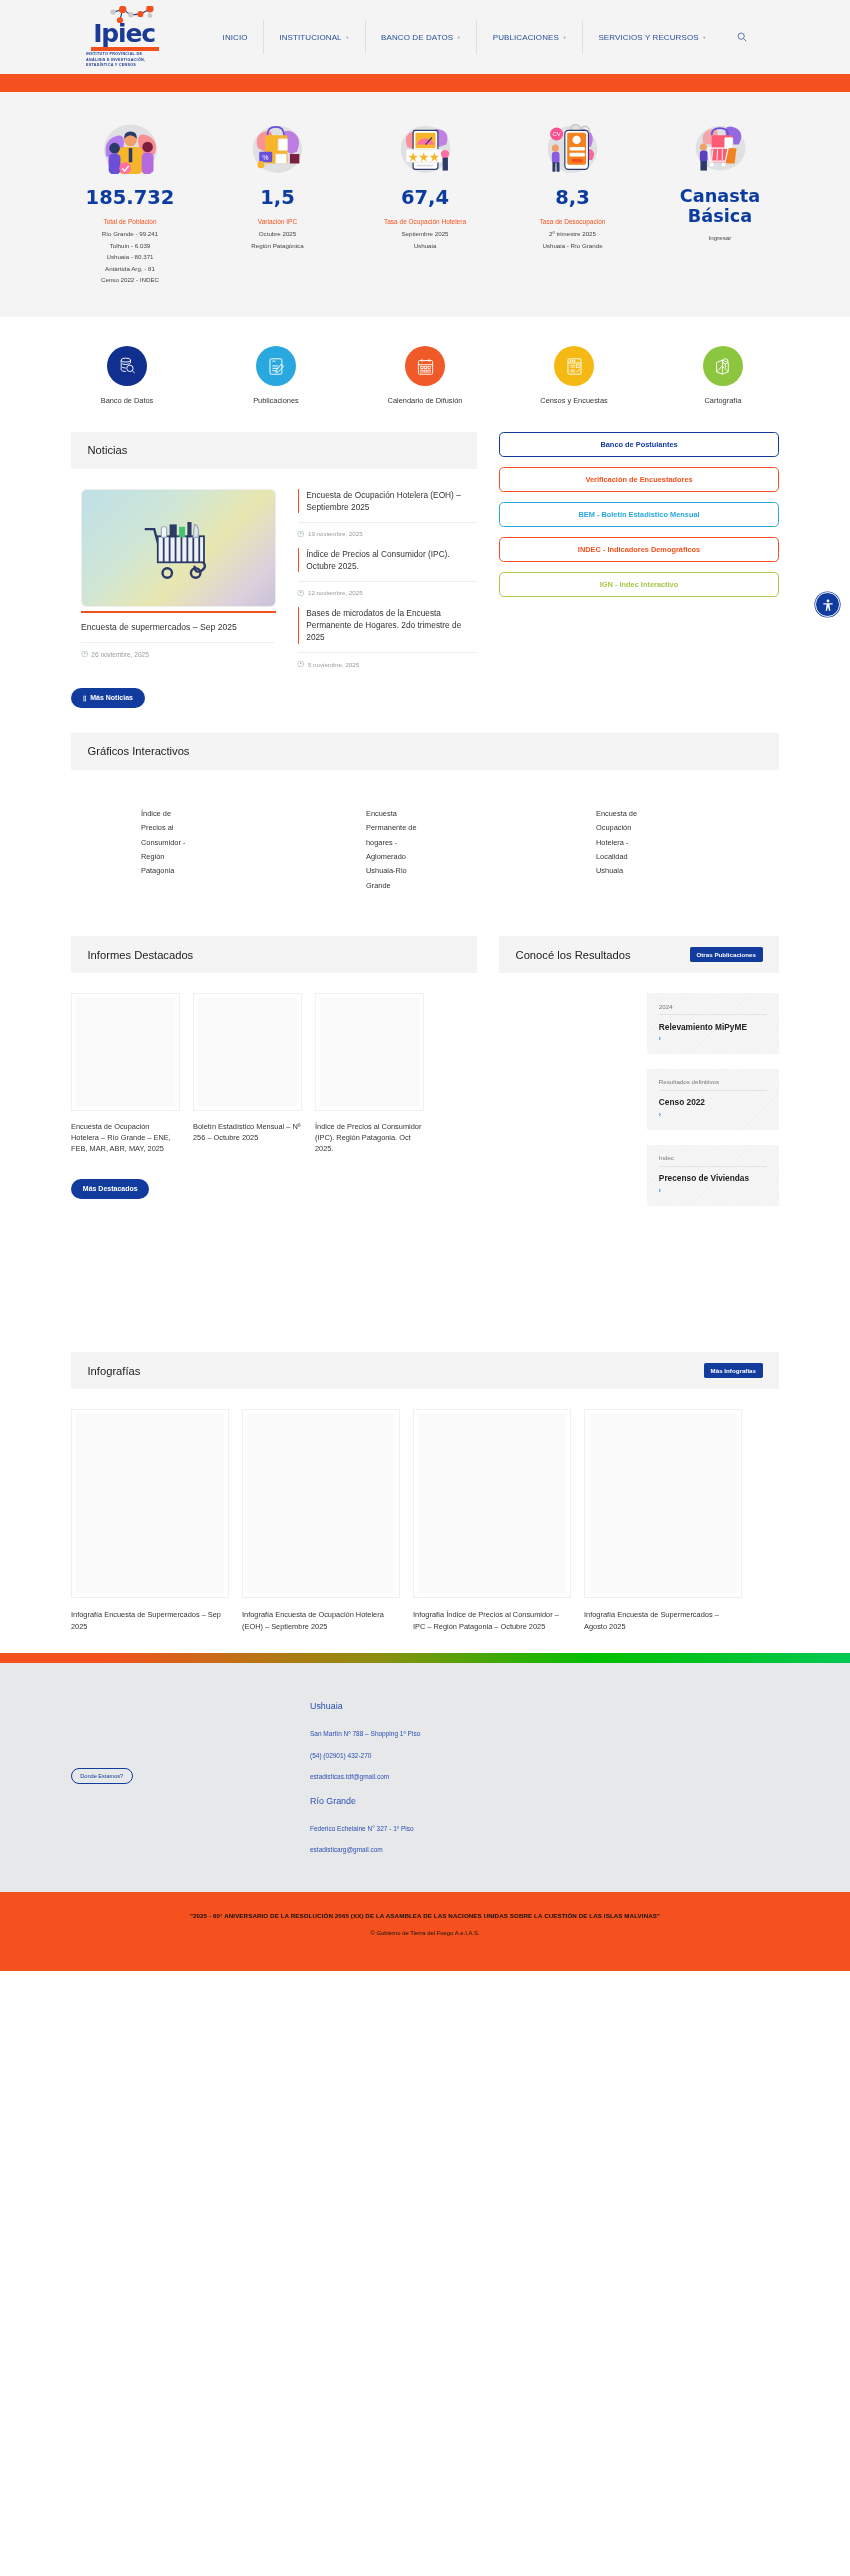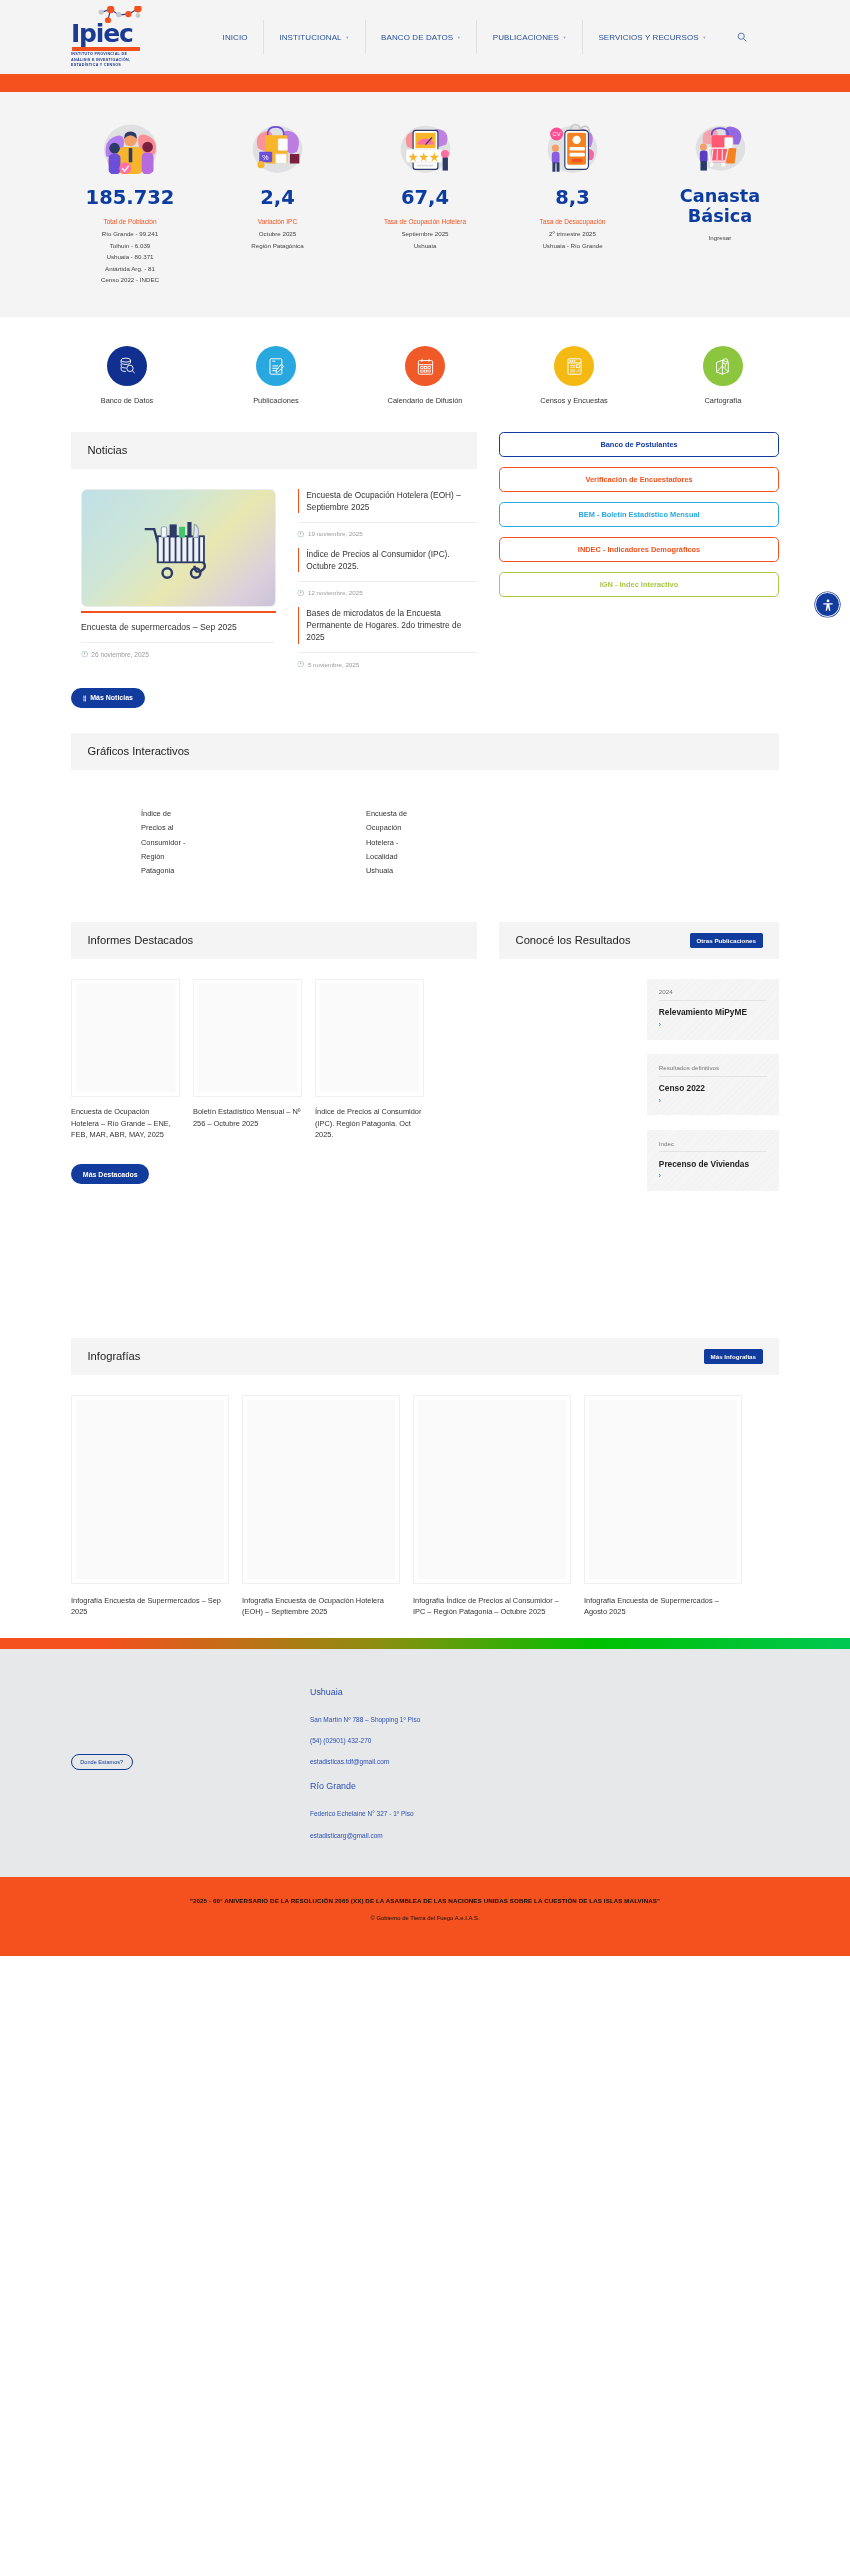--- a/index.html
+++ b/index.html
@@ -11,21 +11,21 @@
     color:#333;
     -webkit-font-smoothing:antialiased;
   }
   .page { width:850px; position:relative; }
 
   
   .topbar {
     height:74px; background:#f4f4f4; display:flex;
     align-items:center; padding:0 0 0 71px;
   }
-  .logo-wrap { display:flex; flex-direction:column; align-items:flex-start; width:106px; }
+  .logo-wrap { display:flex; flex-direction:column; align-items:center; width:106px; }
   .logo-graph { height:17.7px; margin-left:22.4px; margin-bottom:-1.2px; }
   .logo-word {
     font-family:"DejaVu Sans", sans-serif;
     font-weight:bold; font-size:25px; letter-spacing:-1.2px;
     color:#1b3a93; line-height:0.95;
   }
   .logo-underline { width:68px; height:3.5px; background:#f4511e; margin:1.2px 0 1.8px 1.2px; }
   .logo-sub {
     font-size:3.7px; color:#1b3a93; font-weight:bold; letter-spacing:0.3px;
     line-height:1.45; text-transform:uppercase;
@@ -283,21 +283,21 @@
           <path d="M38 24 q0 -14 14 -14 q14 0 14 14" fill="none" stroke="#6c4fd8" stroke-width="3"></path>
           <rect x="34" y="24" width="38" height="48" rx="3" fill="#f7b52c"></rect>
           <rect x="56" y="30" width="16" height="20" rx="2" fill="#fff" stroke="#ddd"></rect>
           <rect x="24" y="52" width="22" height="18" rx="2" fill="#6c4fd8"></rect>
           <text x="29" y="66" font-size="12" fill="#fff" font-family="sans-serif">%</text>
           <rect x="52" y="56" width="18" height="16" fill="#fff" stroke="#ddd"></rect>
           <rect x="76" y="56" width="16" height="16" fill="#7a1f3d"></rect>
           <circle cx="27" cy="74" r="6" fill="#f7b52c"></circle>
         </svg>
       </div>
-      <div class="stat-num">2,4</div>
+      <div class="stat-num">1,5</div>
       <div class="stat-label">Variación IPC</div>
       <div class="stat-line">Octubre 2025</div>
       <div class="stat-line">Región Patagónica</div>
     </div>
 
     <div class="stat">
       <div class="stat-illus">
         <svg viewBox="0 0 110 100" width="65" height="59">
           <ellipse cx="55" cy="48" rx="42" ry="40" fill="#dfe0e2"></ellipse>
           <path d="M24 44 q-8 -22 12 -26 q12 -3 10 12 q-2 16 -10 18z" fill="#ff7f87" opacity=".8"></path>
@@ -554,20 +554,23 @@
     <div style="height:25px"></div>
     <section>
       <div class="panel-head" style="margin-bottom:0">
         <div class="panel-title">Gráficos Interactivos</div>
       </div>
       <div class="charts">
         <div class="chart-card">
           <div class="chart-card-title" style="width:47px">Índice de Precios al Consumidor - Región Patagonia</div>
         </div>
         <div class="chart-card">
+          <div class="chart-card-title" style="width:54px">Encuesta Permanente de hogares - Aglomerado Ushuaia-Rio Grande</div>
+        </div>
+        <div class="chart-card">
           <div class="chart-card-title" style="width:54px">Encuesta de Ocupación Hotelera - Localidad Ushuaia</div>
         </div>
       </div>
     </section>
 
     <div class="spacer-md"></div>
     <div class="cols">
       <div class="col-main">
         <div class="panel-head">
           <div class="panel-title">Informes Destacados</div>

